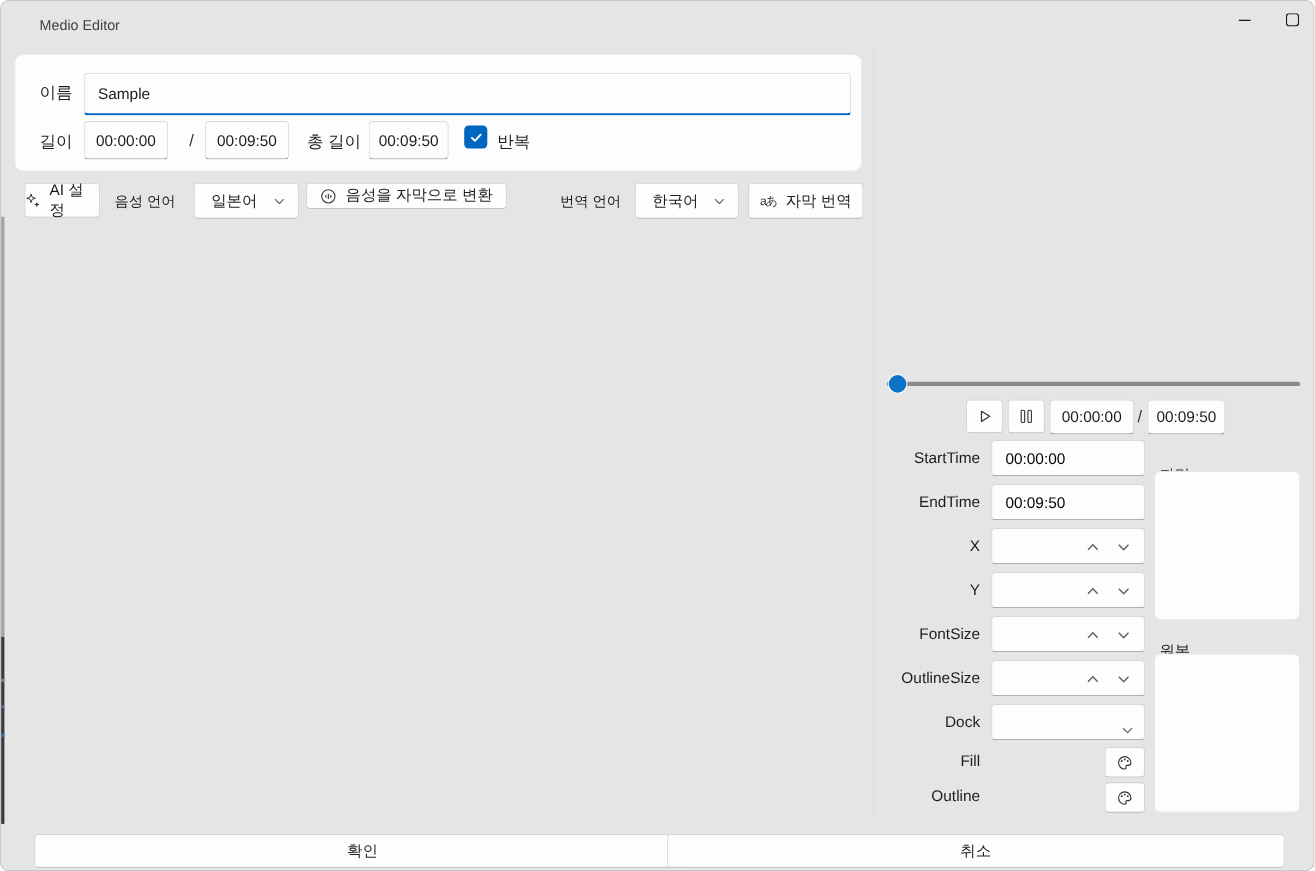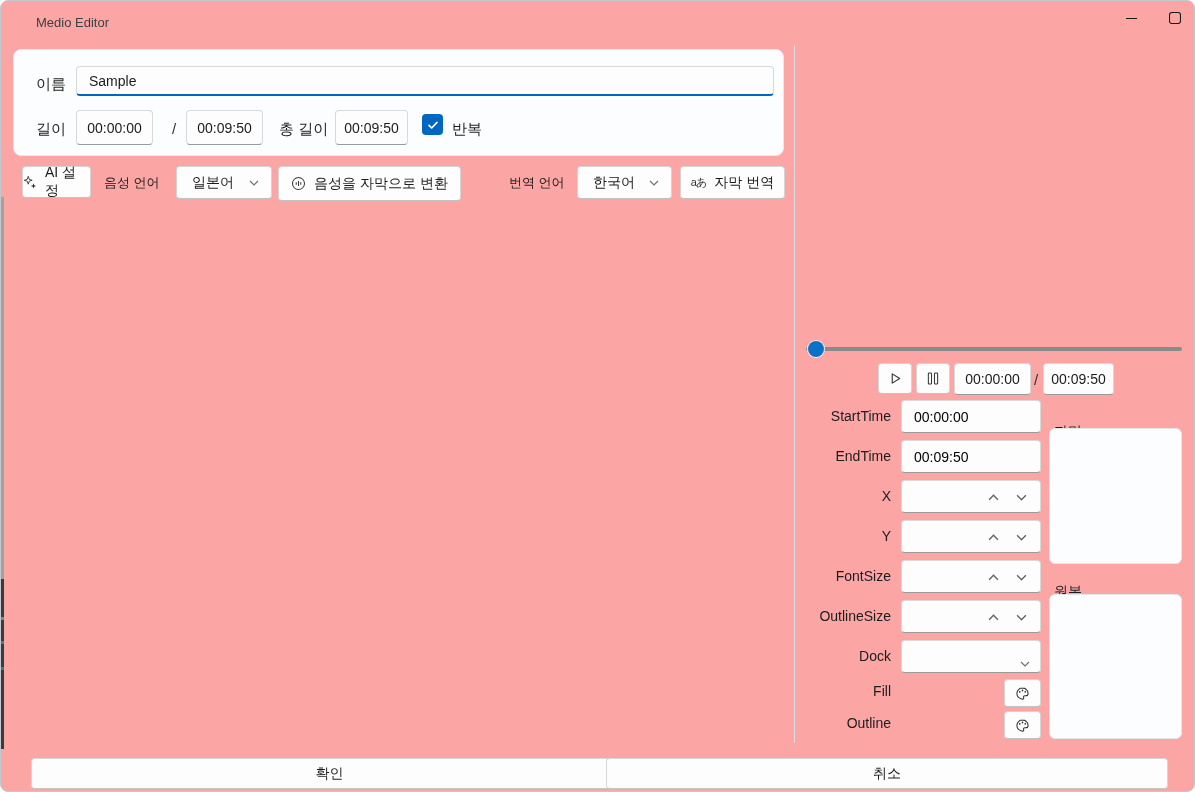--- a/index.html
+++ b/index.html
@@ -1,35 +1,35 @@
 <!DOCTYPE html>
 <html><head>
 <meta charset="utf-8">
 <style>
   * { margin:0; padding:0; box-sizing:border-box; }
   html,body { width:1195px; height:792px; background:#fff; }
   body { font-family:"Liberation Sans", sans-serif; color:#1b1b1b; }
-  .win { position:relative; width:1195px; height:792px; background:#fca5a5;
+  .win { position:relative; width:1195px; height:792px; background:#e5e5e5;
          border:1px solid #c3c8cf; border-radius:8px; overflow:hidden; }
   .abs { position:absolute; }
 
   
   .title { left:35px; top:14px; font-size:13px; color:#404040; }
   .winbtn { width:44px; height:30px; top:2px; display:flex; align-items:center; justify-content:center; }
   .winbtn.min { left:1108px; }
   .winbtn.max { left:1152px; }
 
   
   .card { left:12px; top:48px; width:771px; height:107px; background:#fcfdfe;
           border:1px solid #e7e9ee; border-radius:8px; }
   .lbl  { font-size:15px; color:#1b1b1b; white-space:nowrap; }
   .field { background:#fdfdfd; border:1px solid #d9d9d9; border-bottom-color:#9a9a9a;
            border-radius:4px; font-size:14px; color:#1b1b1b; outline:none; }
   input.field { font-family:"Liberation Sans", sans-serif; }
-  .name-input { left:62px; top:16px; width:698px; height:30px; padding:0 12px;
+  .name-input { left:62px; top:16px; width:698px; height:39px; padding:0 12px;
                 border-bottom:2px solid #0067c4; }
   .timebox { height:35px; text-align:center; }
   .slash { font-size:15px; color:#333; }
   .cbx { width:21px; height:21px; border-radius:4px; background:#0067c0;
          display:flex; align-items:center; justify-content:center; cursor:default; }
 
   
   .btn { background:#fdfdfd; border:1px solid #d4d4d4; border-bottom-color:#c2c2c2;
          border-radius:4px; display:flex; align-items:center; justify-content:center;
          gap:8px; font-size:14px; color:#1b1b1b; cursor:default; }
@@ -118,21 +118,21 @@
     </svg>
     <span>AI 설정</span>
   </div>
   <div class="abs tool-lbl" style="left:103px; top:165px;">음성 언어</div>
   <div class="abs select" style="left:175px; top:165px; width:96px; height:33px;">
     <span>일본어</span>
     <svg width="10" height="6" viewBox="0 0 10 6">
         <path d="M1 1 L5 5 L9 1" stroke="#707070" fill="none" stroke-width="1.2"></path>
       </svg>
   </div>
-  <div class="abs btn" style="left:277px; top:165px; width:183px; height:35px;">
+  <div class="abs btn" style="left:277px; top:165px; width:183px; height:24px;">
     <svg width="15" height="15" viewBox="0 0 16 16">
       <circle cx="8" cy="8" r="6.4" fill="none" stroke="#3a3a3a" stroke-width="1.1"></circle>
       <line x1="5.6" y1="6.7" x2="5.6" y2="9.3" stroke="#3a3a3a" stroke-width="1.1"></line>
       <line x1="8" y1="5.4" x2="8" y2="10.6" stroke="#3a3a3a" stroke-width="1.1"></line>
       <line x1="10.4" y1="6.7" x2="10.4" y2="9.3" stroke="#3a3a3a" stroke-width="1.1"></line>
     </svg>
     <span>음성을 자막으로 변환</span>
   </div>
   <div class="abs tool-lbl" style="left:508px; top:165px;">번역 언어</div>
   <div class="abs select" style="left:576px; top:165px; width:95px; height:33px;">

